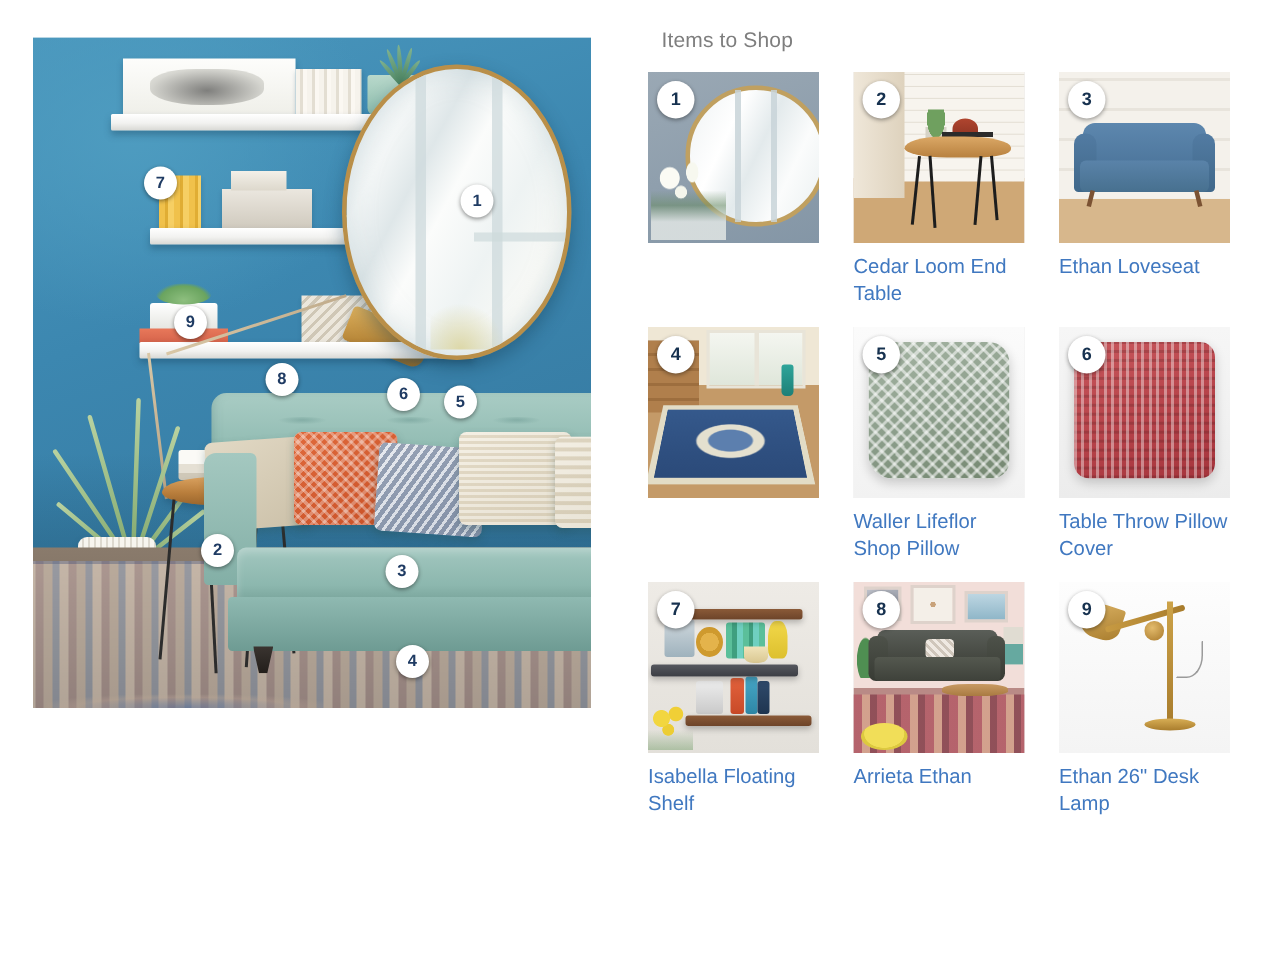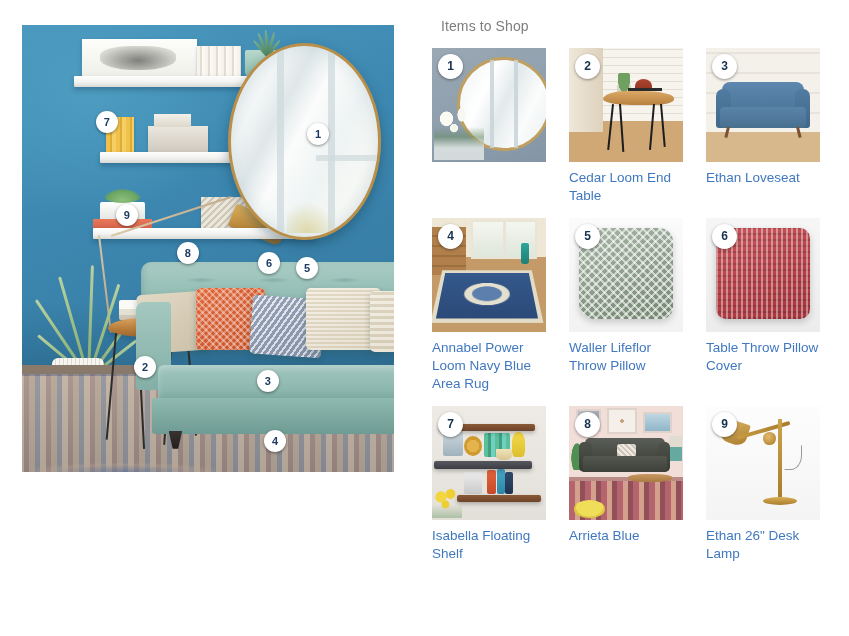--- a/index.html
+++ b/index.html
@@ -761,31 +761,30 @@
       <div class="card">
         <div class="thumb-wrap">
           <div class="thumb t-rug">
             <div class="wood"></div>
             <div class="win"></div>
             <div class="bottle"></div>
             <div class="carpet"></div>
           </div>
           <div class="card-badge">4</div>
         </div>
-        <a href="#" class="card-title">Annabel Power Loom Navy Blue Area Rug</a>
       </div>
 
       <div class="card">
         <div class="thumb-wrap">
           <div class="thumb t-pillow-g">
             <div class="pil"></div>
           </div>
           <div class="card-badge">5</div>
         </div>
-        <a href="#" class="card-title">Waller Lifeflor Throw Pillow</a>
+        <a href="#" class="card-title">Waller Lifeflor Shop Pillow</a>
       </div>
 
       <div class="card">
         <div class="thumb-wrap">
           <div class="thumb t-pillow-r">
             <div class="pil"></div>
           </div>
           <div class="card-badge">6</div>
         </div>
         <a href="#" class="card-title">Table Throw Pillow Cover</a>
@@ -825,21 +824,21 @@
             <div class="sf-arm l"></div>
             <div class="sf-arm r"></div>
             <div class="sf-pil"></div>
             <div class="sf-seat"></div>
             <div class="sf-rug"></div>
             <div class="sf-table"></div>
             <div class="sf-ott"></div>
           </div>
           <div class="card-badge">8</div>
         </div>
-        <a href="#" class="card-title">Arrieta Blue</a>
+        <a href="#" class="card-title">Arrieta Ethan</a>
       </div>
 
       <div class="card">
         <div class="thumb-wrap">
           <div class="thumb t-lamp">
             <div class="shade2"></div>
             <div class="arm"></div>
             <div class="joint"></div>
             <div class="pole"></div>
             <div class="cord"></div>

